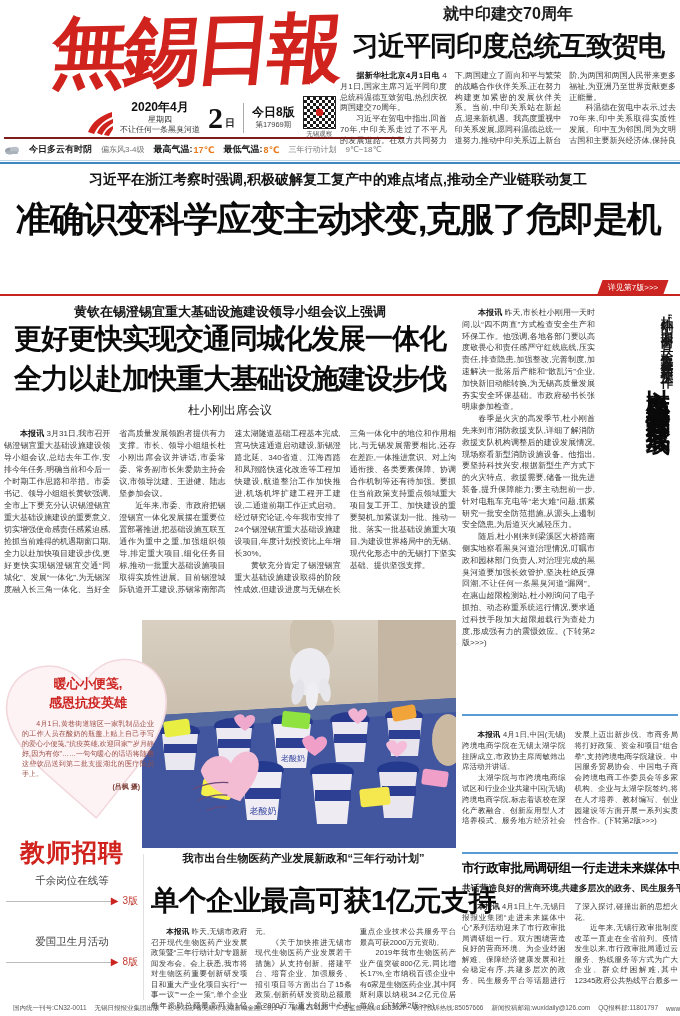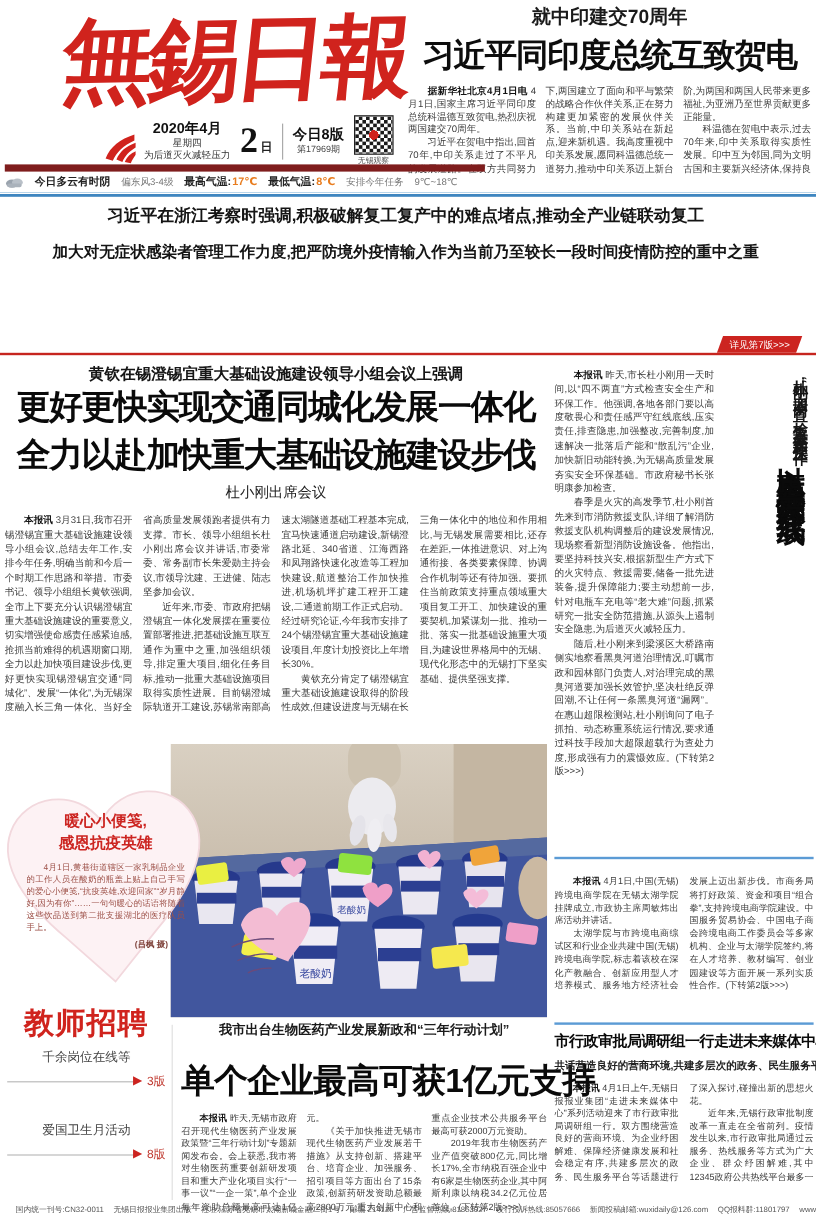--- a/index.html
+++ b/index.html
@@ -45,21 +45,21 @@
   
   .tr-article { position:absolute; left:340px; top:4px; width:336px; }
   .tr-kicker { font-size:16px; font-weight:bold; text-align:center; color:#1a1a1a; }
   .tr-headline { font-size:27px; font-weight:900; text-align:center; color:#0d0d0d; margin-top:3px; letter-spacing:-1px; white-space:nowrap; }
   .tr-body { margin-top:7px; font-size:8px; line-height:10.8px; color:#3a3a3a;
     columns:3; column-gap:8px; height:86px; overflow:hidden; }
   .lead-intro { font-weight:bold; color:#111; }
 
   
   .weather { position:absolute; left:4px; top:137px; width:400px; height:23px;
-    border-top:6px solid #7f1d1d; display:flex; align-items:center; gap:9px; font-size:9px; color:#555; }
+    border-top:2px solid #7f1d1d; display:flex; align-items:center; gap:9px; font-size:9px; color:#555; }
   .weather .w-main { font-weight:bold; color:#222; }
   .weather .w-dim { font-size:8px; color:#777; }
   .weather .w-temp { font-weight:bold; color:#222; }
   .weather .w-val { color:#e87c1e; font-weight:bold; }
 
   .bluebar { position:absolute; left:0; top:160px; width:680px; height:4px;
     background:linear-gradient(#b9d5ea 0 1px, #ffffff 1px 2px, #3e86c0 2px 4px); }
 
   
   .banner { position:absolute; left:0; top:171px; width:676px; text-align:center; }
@@ -144,21 +144,21 @@
   <svg class="fan-logo" width="30" height="28" viewBox="0 0 30 28">
     <path d="M28 2 C16 6 8 12 4 22 L10 24 C13 17 19 11 28 7 Z" fill="#d0231d"></path>
     <path d="M29 9 C21 12 16 16 13 23 L18 25 C20 20 24 16 29 13 Z" fill="#d0231d"></path>
     <path d="M29 16 C25 18 22 20 20 25 L25 26 C26 23 28 21 29 19 Z" fill="#d0231d"></path>
   </svg>
 
   <div class="date-block">
     <div class="date-a">
       <div class="d1">2020年4月</div>
       <div class="d2">星期四</div>
-      <div class="d3">为后道灭火减轻压力</div>
+      <div class="d3">不让任何一条黑臭河道</div>
     </div>
     <div class="date-day">
       <span class="num">2</span>
       <span class="unit">日</span>
     </div>
     <div class="date-sep"></div>
     <div class="date-b">
       <div class="p1">今日8版</div>
       <div class="p2">第17969期</div>
     </div>
@@ -181,29 +181,29 @@
       <ellipse cx="6" cy="7" rx="5" ry="3.4" fill="#9aa3ad"></ellipse>
       <ellipse cx="10.5" cy="6" rx="4.5" ry="3.2" fill="#b9c0c8"></ellipse>
       <rect x="2" y="7" width="12" height="3" rx="1.5" fill="#aab2bb"></rect>
     </svg>
     <span class="w-main">今日多云有时阴</span>
     <span class="w-dim">偏东风3-4级</span>
     <span class="w-temp">最高气温:</span>
       <span class="w-val" style="margin-left:-8px">17℃</span>
     <span class="w-temp">最低气温:</span>
       <span class="w-val" style="margin-left:-8px">8℃</span>
-    <span class="w-dim">安排今年任务</span>
+    <span class="w-dim">三年行动计划</span>
     <span class="w-dim">9℃~18℃</span>
   </div>
 
   <div class="bluebar"></div>
 
   <div class="banner">
     <div class="banner-kicker">习近平在浙江考察时强调,积极破解复工复产中的难点堵点,推动全产业链联动复工</div>
-    <div class="banner-sub">加大对无症状感染者管理工作力度,把严防境外疫情输入作为当前乃至较长一段时间疫情防控的重中之重</div>
+    <div class="banner-headline">准确识变科学应变主动求变,克服了危即是机</div>
   </div>
   <div class="banner-ref"><span>详见第7版&gt;&gt;&gt;</span></div>
   <div class="redline"></div>
 
   <div class="lead">
     <div class="lead-kicker">黄钦在锡澄锡宜重大基础设施建设领导小组会议上强调</div>
     <div class="lead-headline" style="margin-top:0">更好更快实现交通同城化发展一体化</div>
     <div class="lead-headline">全力以赴加快重大基础设施建设步伐</div>
     <div class="lead-sub">杜小刚出席会议</div>
     <div class="lead-body pre"><span class="lead-intro">　　本报讯</span><span> 3月31日,我市召开锡澄锡宜重大基础设施建设领导小组会议,总结去年工作,安排今年任务,明确当前和今后一个时期工作思路和举措。市委书记、领导小组组长黄钦强调,全市上下要充分认识锡澄锡宜重大基础设施建设的重要意义,切实增强使命感责任感紧迫感,抢抓当前难得的机遇期窗口期,全力以赴加快项目建设步伐,更好更快实现锡澄锡宜交通“同城化”、发展“一体化”,为无锡深度融入长三角一体化、当好全省高质量发展领跑者提供有力支撑。市长、领导小组组长杜小刚出席会议并讲话,市委常委、常务副市长朱爱勋主持会议,市领导沈建、王进健、陆志坚参加会议。

